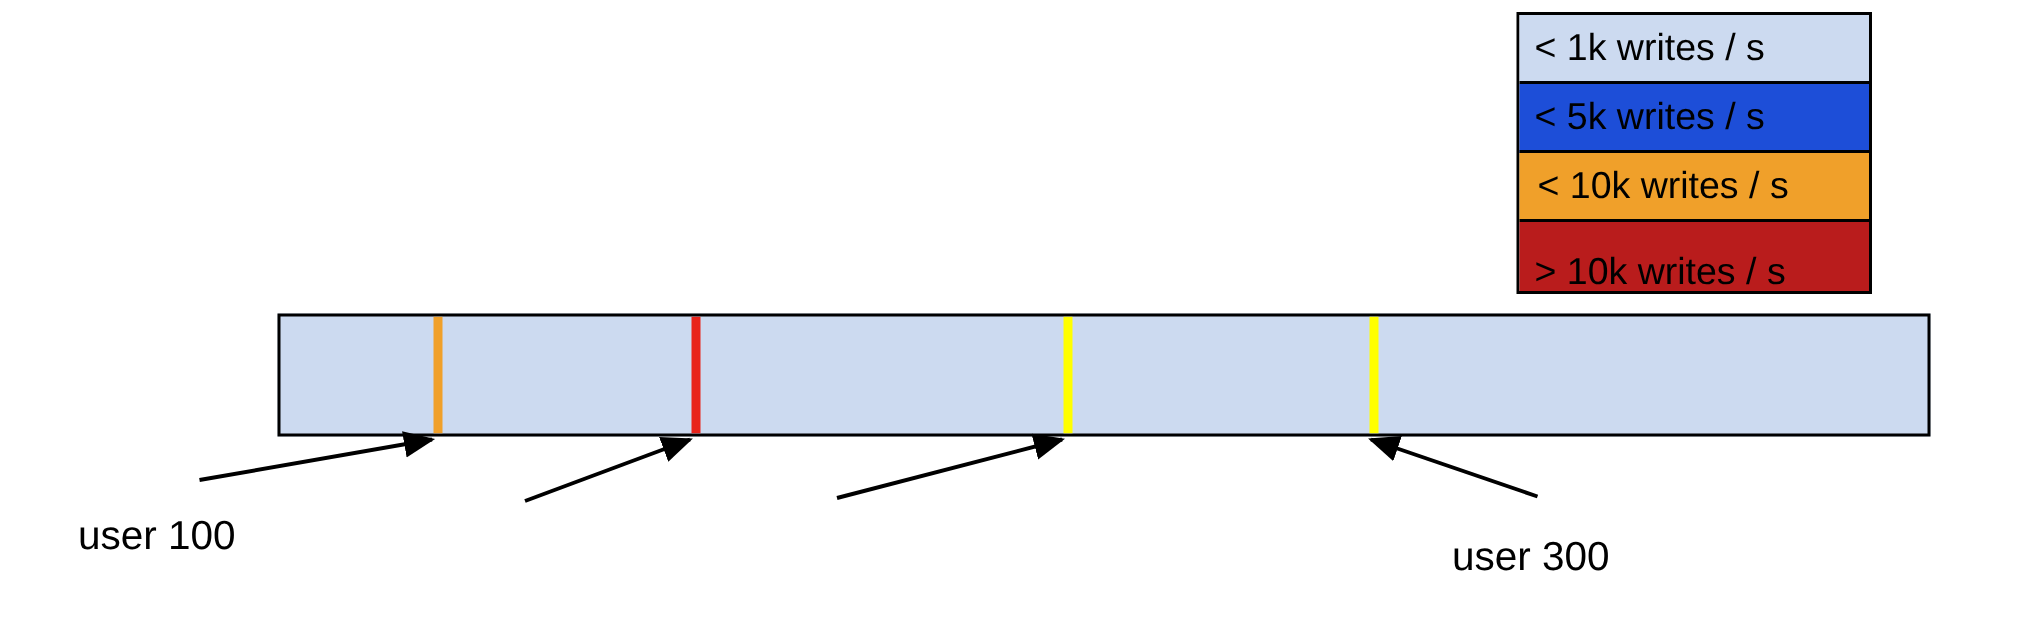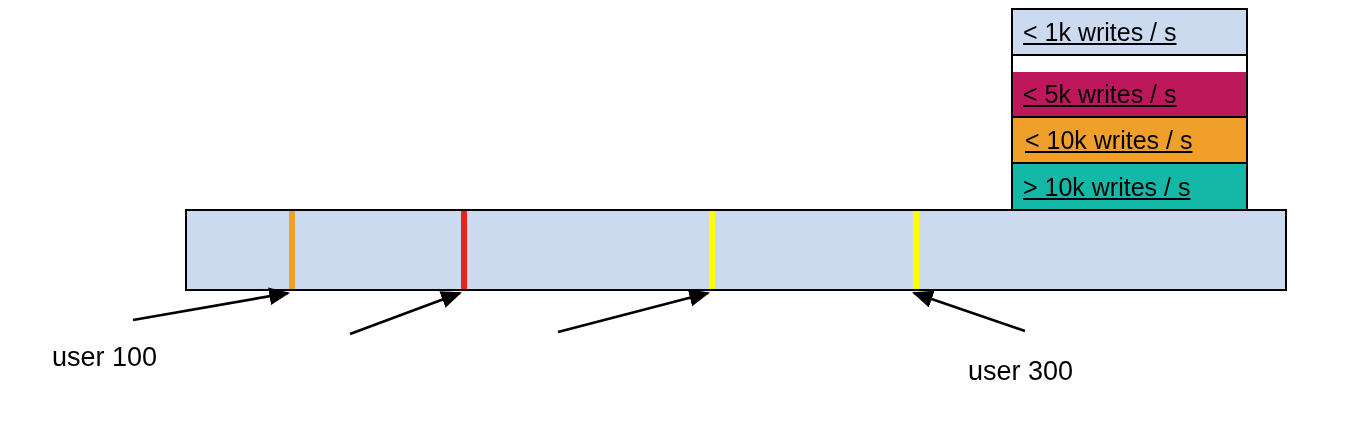--- a/index.html
+++ b/index.html
@@ -29,21 +29,20 @@
     box-sizing: border-box;
     background: #ffffff;
   }
   .legend-row {
     height: 46px;
     border-bottom: 2px solid #000000;
     display: flex;
     align-items: center;
     box-sizing: border-box;
     padding-left: 10px;
-    text-decoration: underline;
   }
   .legend-row:last-child {
     border-bottom: none;
   }
   .legend-label {
     font-size: 25px;
     line-height: 1;
     letter-spacing: 0px;
     white-space: nowrap;
   }
@@ -95,27 +94,27 @@
 </style>
 </head>
 <body>
 
 <div id="stage">
 
   <div id="legend">
     <div class="legend-row" style="background: rgb(204, 218, 240);">
       <span class="legend-label">&lt; 1k writes / s</span>
     </div>
-    <div class="legend-row" style="background: #be185d; margin-top: 16px;">
+    <div class="legend-row" style="background: #1d4ed8;">
       <span class="legend-label">&lt; 5k writes / s</span>
     </div>
     <div class="legend-row" style="background: rgb(240, 160, 42); padding-left: 12px;">
       <span class="legend-label">&lt; 10k writes / s</span>
     </div>
-    <div class="legend-row" style="background: #14b8a6;">
+    <div class="legend-row" style="background: #b91c1c; align-items: flex-end;">
       <span class="legend-label">&gt; 10k writes / s</span>
     </div>
   </div>
 
 
   <div id="bar" style="background: rgb(204, 218, 240);">
     <div class="divider" style="left: 102px; background: rgb(240, 160, 42);"></div>
     <div class="divider" style="left: 274px; background: rgb(232, 36, 27);"></div>
     <div class="divider" style="left: 522px; background: rgb(255, 255, 0);"></div>
     <div class="divider" style="left: 726px; background: rgb(255, 255, 0);"></div>

